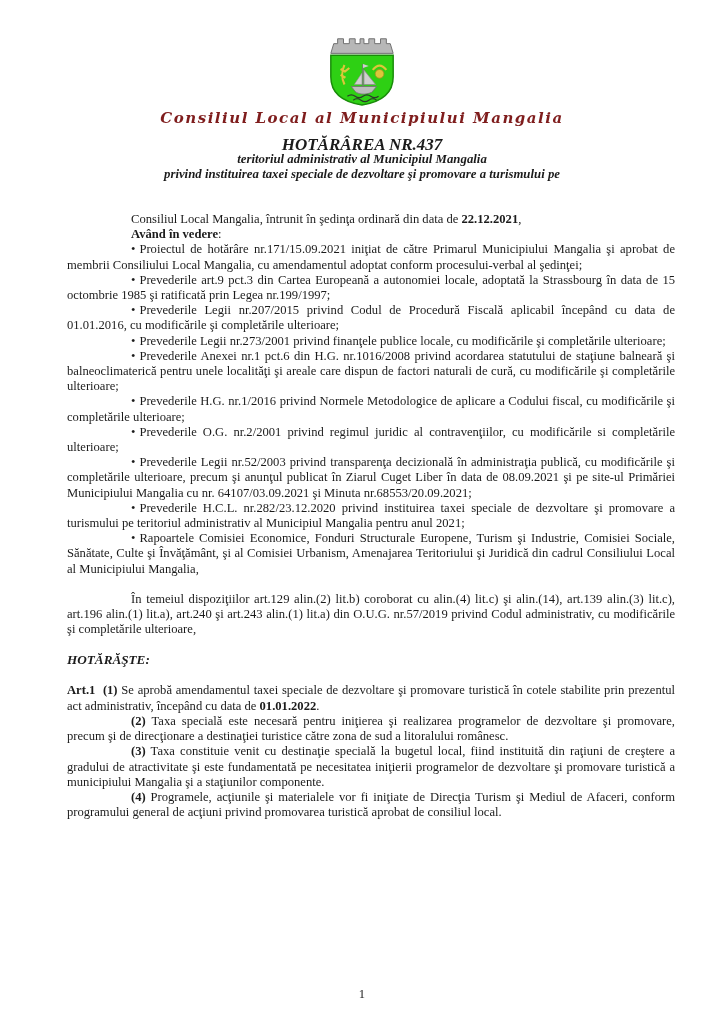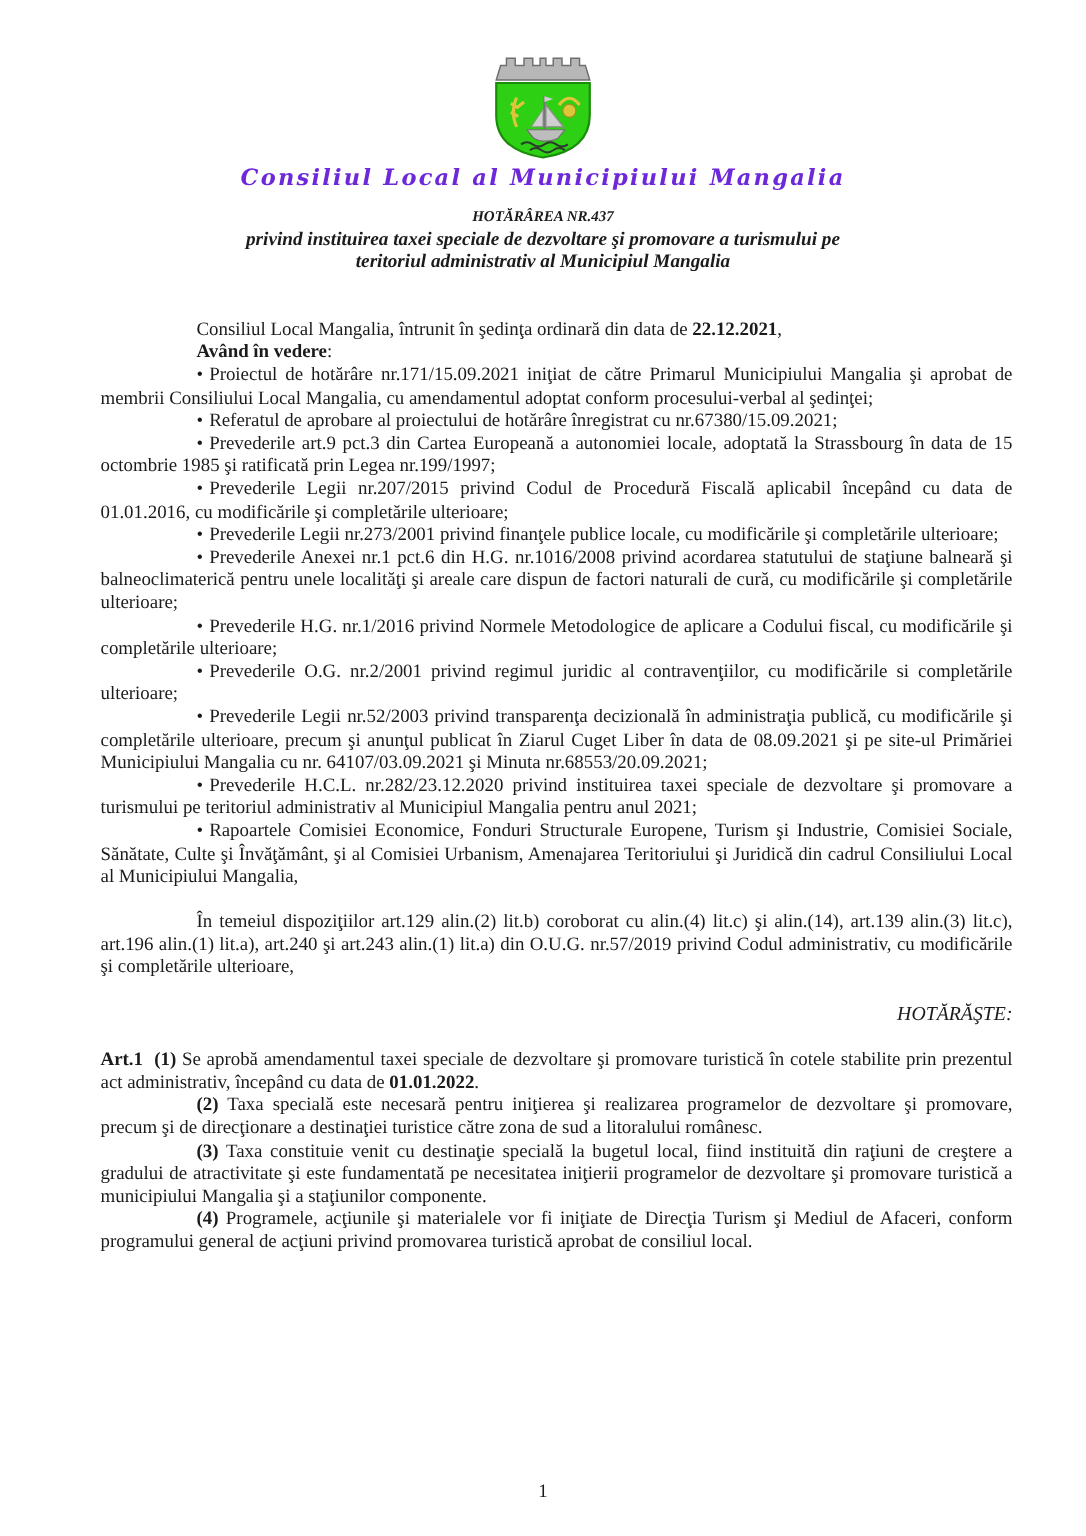--- a/index.html
+++ b/index.html
@@ -1,28 +1,28 @@
 <!DOCTYPE html>
 <html><head>
 <meta charset="utf-8">
 <style>
   html,body{margin:0;padding:0;background:#e8e8e8;}
   .page{width:724px;height:1024px;position:relative;background:#ffffff;margin:0 auto;
         font-family:"Liberation Serif", serif;color:#1b1b1b;overflow:hidden;}
   .doc-header{text-align:center;padding-top:30px;}
   .coa{width:88px;height:76px;display:block;margin:0 auto;}
   .org-name{margin-top:2px;font-family:"DejaVu Serif", serif;font-style:italic;font-weight:bold;
-            font-size:15px;line-height:20px;letter-spacing:1.5px;color:#6d28d9;}
-  .doc-title{margin-top:9px;font-weight:bold;font-style:italic;font-size:10px;line-height:15px;}
+            font-size:15px;line-height:20px;letter-spacing:1.5px;color:#7f1d1d;}
+  .doc-title{margin-top:9px;font-weight:bold;font-style:italic;font-size:17px;line-height:15px;}
   .doc-subtitle{font-weight:bold;font-style:italic;font-size:12.8px;line-height:14.5px;}
   .doc-body{padding:31px 49px 0 67px;font-size:12.6px;line-height:15.2px;text-align:justify;}
   .para{margin:0;}
   .indent{text-indent:64px;}
   .legal{margin-top:15px;}
-  .ruling{margin:15px 0 16px 0;text-align:right;font-weight:normal;font-style:italic;
+  .ruling{margin:15px 0 16px 0;text-align:left;font-weight:bold;font-style:italic;
           font-size:13.2px;line-height:15px;font-family:"Liberation Serif", serif;}
   .b{font-weight:bold;}
   .lbl{font-weight:bold;white-space:pre-wrap;}
   .marker{padding-right:4px;}
   .doc-footer{position:absolute;bottom:22px;left:0;right:0;text-align:center;
               font-size:12.6px;color:#1b1b1b;}
 </style>
 </head>
 <body>
 
@@ -37,32 +37,31 @@
       <path d="M46 35 L52 37 L46 39 Z" fill="#cfcfcf"></path>
       <path d="M47 41 L59 56 L47 56 Z" stroke="#8a8a8a" stroke-width="0.8" fill="#cfcfcf"></path>
       <path d="M45 44 L37 56 L45 56 Z" stroke="#8a8a8a" stroke-width="0.6" fill="#cfcfcf"></path>
       <path d="M34 58 L60 58 L55 64 C48 67 41 66 38 63 Z" stroke="#6f6f6f" stroke-width="0.8" fill="#bdbdbd"></path>
       <path d="M56 41 Q63 32 70 41" fill="none" stroke-width="2.2" stroke="#ddc63a"></path>
       <circle cx="63" cy="45" r="4.5" stroke="#a08f20" stroke-width="0.8" fill="#ddc63a"></circle>
       <path d="M30 68 q4 -3 8 0 t8 0 t8 0 t8 0 M36 72 q4 -3 8 0 t8 0 t8 0" fill="none" stroke-width="1.3" stroke="#2c3a2c"></path>
     </svg>
     <div class="org-name">Consiliul Local al Municipiului Mangalia</div>
     <div class="doc-title">HOTĂRÂREA NR.437</div>
+    <div class="doc-subtitle">teritoriul administrativ al Municipiul Mangalia</div>
     <div class="doc-subtitle">privind instituirea taxei speciale de dezvoltare şi promovare a turismului pe</div>
-    <div class="doc-subtitle">teritoriul administrativ al Municipiul Mangalia</div>
   </header>
 
   <main class="doc-body">
 
     <p class="para indent"><span>Consiliul Local Mangalia, întrunit în şedinţa ordinară din data de </span><span class="b">22.12.2021</span><span>,</span></p>
 
     <p class="para indent"><span class="b">Având în vedere</span><span>:</span></p>
 
     <p class="para indent"><span class="marker">•</span><span>Proiectul de hotărâre nr.171/15.09.2021 iniţiat de către Primarul Municipiului Mangalia şi aprobat de membrii Consiliului Local Mangalia, cu amendamentul adoptat conform procesului-verbal al şedinţei;</span></p>
-    <p class="para indent"><span class="marker">•</span><span>Referatul de aprobare al proiectului de hotărâre înregistrat cu nr.67380/15.09.2021;</span></p>
     <p class="para indent"><span class="marker">•</span><span>Prevederile art.9 pct.3 din Cartea Europeană a autonomiei locale, adoptată la Strassbourg în data de 15 octombrie 1985 şi ratificată prin Legea nr.199/1997;</span></p>
     <p class="para indent"><span class="marker">•</span><span>Prevederile Legii nr.207/2015 privind Codul de Procedură Fiscală aplicabil începând cu data de 01.01.2016, cu modificările şi completările ulterioare;</span></p>
     <p class="para indent"><span class="marker">•</span><span>Prevederile Legii nr.273/2001 privind finanţele publice locale, cu modificările şi completările ulterioare;</span></p>
     <p class="para indent"><span class="marker">•</span><span>Prevederile Anexei nr.1 pct.6 din H.G. nr.1016/2008 privind acordarea statutului de staţiune balneară şi balneoclimaterică pentru unele localităţi şi areale care dispun de factori naturali de cură, cu modificările şi completările ulterioare;</span></p>
     <p class="para indent"><span class="marker">•</span><span>Prevederile H.G. nr.1/2016 privind Normele Metodologice de aplicare a Codului fiscal, cu modificările şi completările ulterioare;</span></p>
     <p class="para indent"><span class="marker">•</span><span>Prevederile O.G. nr.2/2001 privind regimul juridic al contravenţiilor, cu modificările si completările ulterioare;</span></p>
     <p class="para indent"><span class="marker">•</span><span>Prevederile Legii nr.52/2003 privind transparenţa decizională în administraţia publică, cu modificările şi completările ulterioare, precum şi anunţul publicat în Ziarul Cuget Liber în data de 08.09.2021 şi pe site-ul Primăriei Municipiului Mangalia cu nr. 64107/03.09.2021 şi Minuta nr.68553/20.09.2021;</span></p>
     <p class="para indent"><span class="marker">•</span><span>Prevederile H.C.L. nr.282/23.12.2020 privind instituirea taxei speciale de dezvoltare şi promovare a turismului pe teritoriul administrativ al Municipiul Mangalia pentru anul 2021;</span></p>
     <p class="para indent"><span class="marker">•</span><span>Rapoartele Comisiei Economice, Fonduri Structurale Europene, Turism şi Industrie, Comisiei Sociale, Sănătate, Culte şi Învăţământ, şi al Comisiei Urbanism, Amenajarea Teritoriului şi Juridică din cadrul Consiliului Local al Municipiului Mangalia,</span></p>
 

